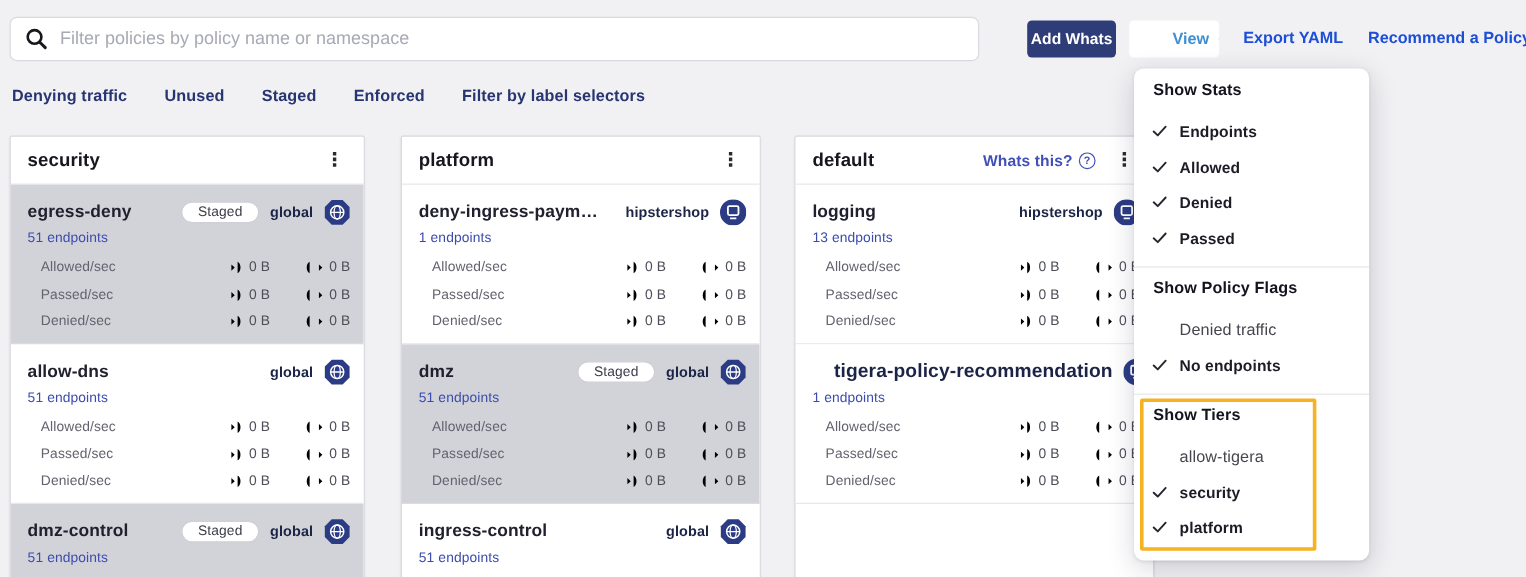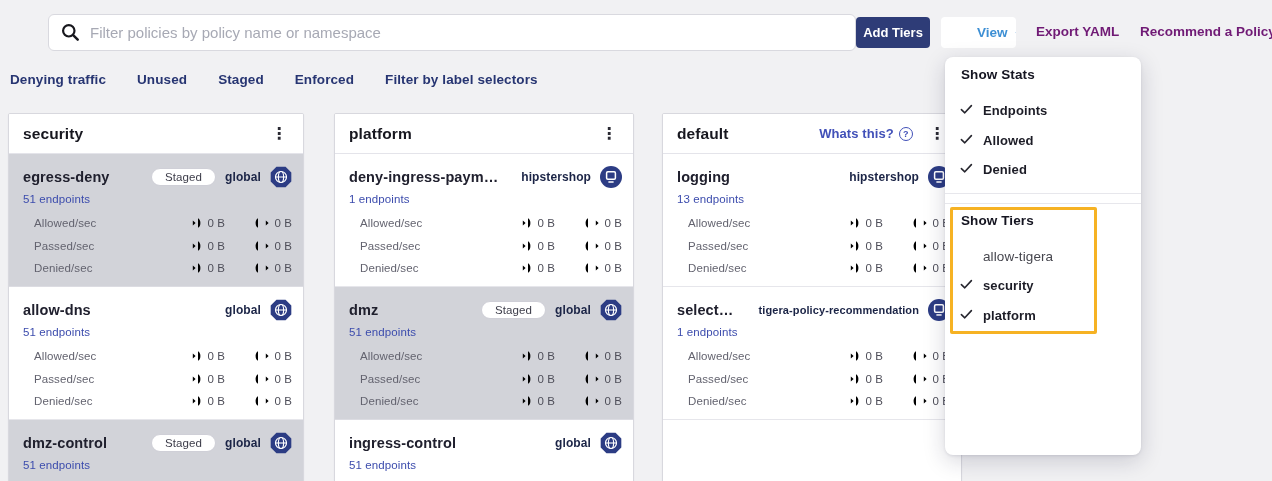--- a/index.html
+++ b/index.html
@@ -7,21 +7,21 @@
   body {
     font-family:"Liberation Sans","DejaVu Sans",sans-serif;
     background:#f1f1f3; position:relative; letter-spacing:.1px; color:#1c1c26;
   }
   .canvas { position:absolute; inset:0; }
 
   
   .searchbox {
     position:absolute; left:8px; top:14px; width:808px; height:37px;
     background:#fff; border:1px solid #d9d9df; border-radius:6px;
-    display:flex; align-items:center; padding:0 12px; gap:10px;margin-left:40px;
+    display:flex; align-items:center; padding:0 12px; gap:10px;
   }
   .searchbox svg { width:19px; height:19px; flex:0 0 auto; }
   .searchbox input {
     border:none; outline:none; flex:1; font:15px "Liberation Sans","DejaVu Sans",sans-serif;
     color:#2a2a33; background:transparent;
   }
   .searchbox input::placeholder { color:#a7a9b4; }
 
   .btn-addtier {
     position:absolute; left:856px; top:17px; width:74px; height:31px;
@@ -30,21 +30,21 @@
   }
   .btn-view {
     position:absolute; left:941px; top:17px; width:75px; height:31px;
     background:#fff; border:none; border-radius:4px; cursor:pointer;
     color:#3d8fd4; font:600 13.5px "Liberation Sans","DejaVu Sans",sans-serif;
     display:flex; align-items:center; justify-content:center; gap:7px;padding-left:36px;
   }
   .btn-view svg { width:10px; height:7px; }
   .toplink {
     position:absolute; top:24px; background:none; border:none; cursor:pointer;
-    color:#701a75; font:600 13.5px "Liberation Sans","DejaVu Sans",sans-serif; white-space:nowrap;
+    color:#1d4ed8; font:600 13.5px "Liberation Sans","DejaVu Sans",sans-serif; white-space:nowrap;
   }
   .lnk-export { left:1036px; }
   .lnk-recommend { left:1140px; }
 
   
   .filters { position:absolute; left:10px; top:72px; display:flex; gap:31px; }
   .filters span {
     color:#273572; font:600 13.5px "Liberation Sans","DejaVu Sans",sans-serif;
     cursor:pointer; white-space:nowrap;
   }
@@ -154,21 +154,21 @@
 </svg>
 
 <div class="canvas">
 
   <div class="searchbox">
     <svg>
         <use href="#i-search"></use>
       </svg>
     <input type="text" value="" placeholder="Filter policies by policy name or namespace" style="">
   </div>
-  <button class="btn-addtier">Add Tiers</button>
+  <button class="btn-addtier">Add Whats</button>
   <button class="btn-view">
     <span>View</span>
     <svg>
         <use href="#i-chev"></use>
       </svg>
   </button>
   <button class="toplink lnk-export">Export YAML</button>
   <button class="toplink lnk-recommend">Recommend a Policy</button>
 
   <div class="filters">
@@ -522,21 +522,21 @@
               <span class="stat-val">0 B</span>
             </span>
         </div>
       </div>
     </div>
 
     <div class="card">
       <div class="cardtop">
         <span class="pname">selectors</span>
         <span class="spacer"></span>
-        <span class="scope" style="font-size:11px">tigera-policy-recommendation</span>
+        <span class="scope" style="font-size:16px">tigera-policy-recommendation</span>
         <svg class="scope-icon">
             <use href="#i-ns"></use>
           </svg>
       </div>
       <div class="endpoints">1 endpoints</div>
       <div class="stats">
         <div class="stat-row">
           <span class="stat-label">Allowed/sec</span>
           <span class="stat-group">
               <svg class="dir-icon">
@@ -599,22 +599,40 @@
             <use href="#i-check"></use>
           </svg>
         <span class="mi-label checked">Allowed</span>
       </div>
       <div class="menu-item">
         <svg class="check">
             <use href="#i-check"></use>
           </svg>
         <span class="mi-label checked">Denied</span>
       </div>
+      <div class="menu-item">
+        <svg class="check">
+            <use href="#i-check"></use>
+          </svg>
+        <span class="mi-label checked">Passed</span>
+      </div>
     </div>
     <div class="menu-div"></div>
+    <div class="menu-section">
+      <div class="menu-header">Show Policy Flags</div>
+      <div class="menu-item">
+        <span class="mi-label unchecked">Denied traffic</span>
+      </div>
+      <div class="menu-item">
+        <svg class="check">
+            <use href="#i-check"></use>
+          </svg>
+        <span class="mi-label checked">No endpoints</span>
+      </div>
+    </div>
     <div class="menu-div"></div>
     <div class="menu-section tiers">
       <div class="hl-box"></div>
       <div class="menu-header">Show Tiers</div>
       <div class="menu-item">
         <span class="mi-label unchecked">allow-tigera</span>
       </div>
       <div class="menu-item">
         <svg class="check">
             <use href="#i-check"></use>

